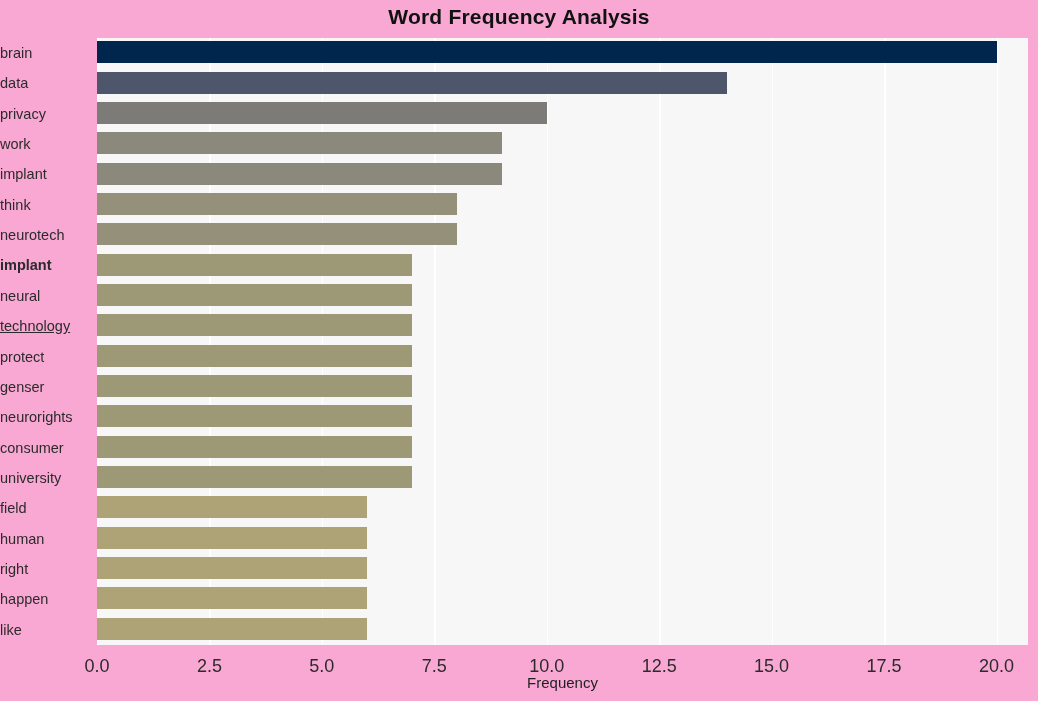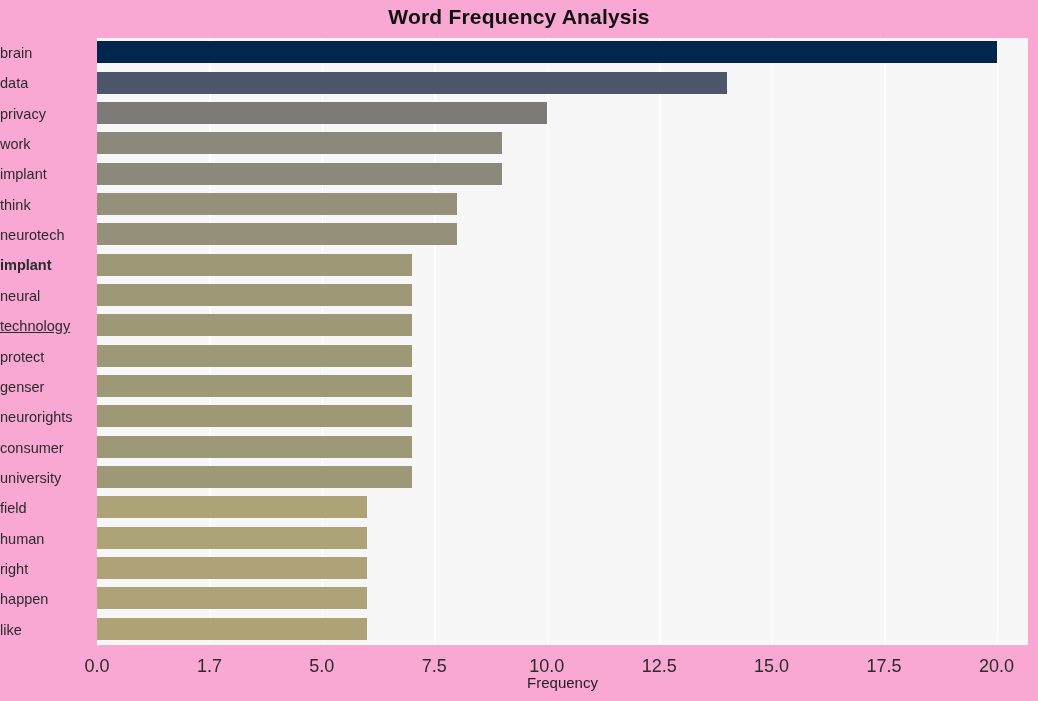--- a/index.html
+++ b/index.html
@@ -210,21 +210,21 @@
       <div class="ytick-label" style="top: 424.9px; height: 30.35px; line-height: 30.35px;">university</div>
       <div class="ytick-label" style="top: 455.25px; height: 30.35px; line-height: 30.35px;">field</div>
       <div class="ytick-label" style="top: 485.6px; height: 30.35px; line-height: 30.35px;">human</div>
       <div class="ytick-label" style="top: 515.95px; height: 30.35px; line-height: 30.35px;">right</div>
       <div class="ytick-label" style="top: 546.3px; height: 30.35px; line-height: 30.35px;">happen</div>
       <div class="ytick-label" style="top: 576.65px; height: 30.35px; line-height: 30.35px;">like</div>
     </div>
 
   <div id="xlabels-layer">
       <div class="xtick-label" style="left: 0px;">0.0</div>
-      <div class="xtick-label" style="left: 112.44px;">1.7</div>
+      <div class="xtick-label" style="left: 112.44px;">2.5</div>
       <div class="xtick-label" style="left: 224.879px;">5.0</div>
       <div class="xtick-label" style="left: 337.319px;">7.5</div>
       <div class="xtick-label" style="left: 449.758px;">10.0</div>
       <div class="xtick-label" style="left: 562.198px;">12.5</div>
       <div class="xtick-label" style="left: 674.638px;">15.0</div>
       <div class="xtick-label" style="left: 787.077px;">17.5</div>
       <div class="xtick-label" style="left: 899.517px;">20.0</div>
     </div>
 
   <div id="xaxis-title">Frequency</div>

